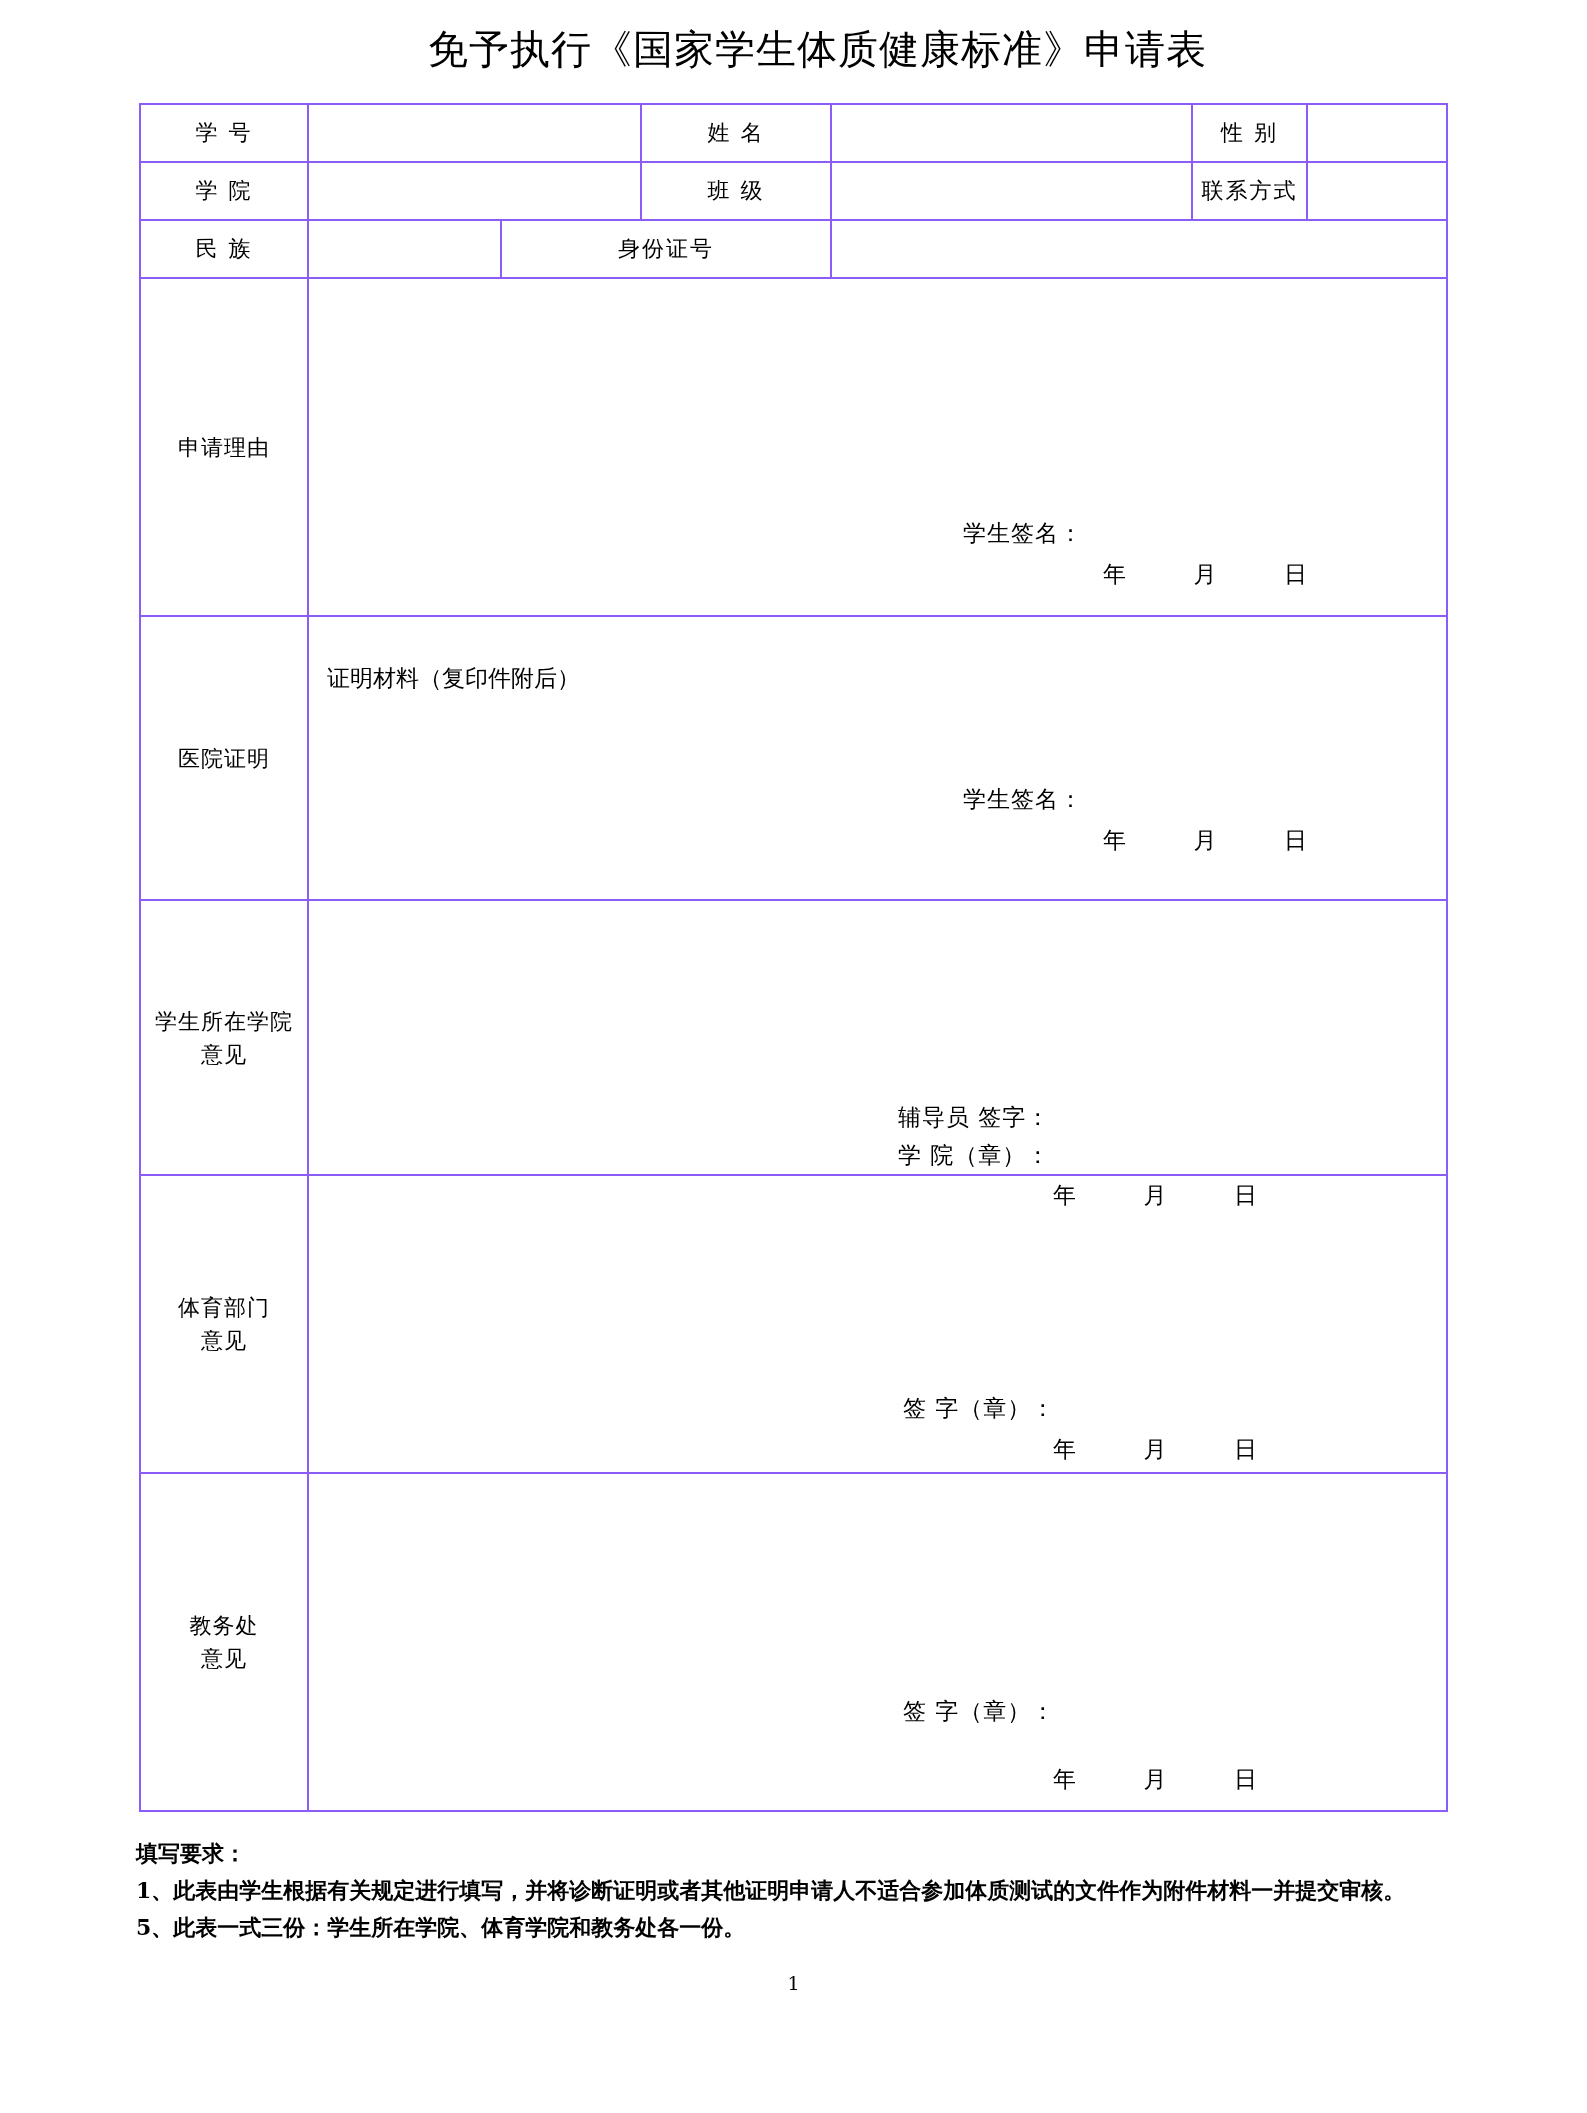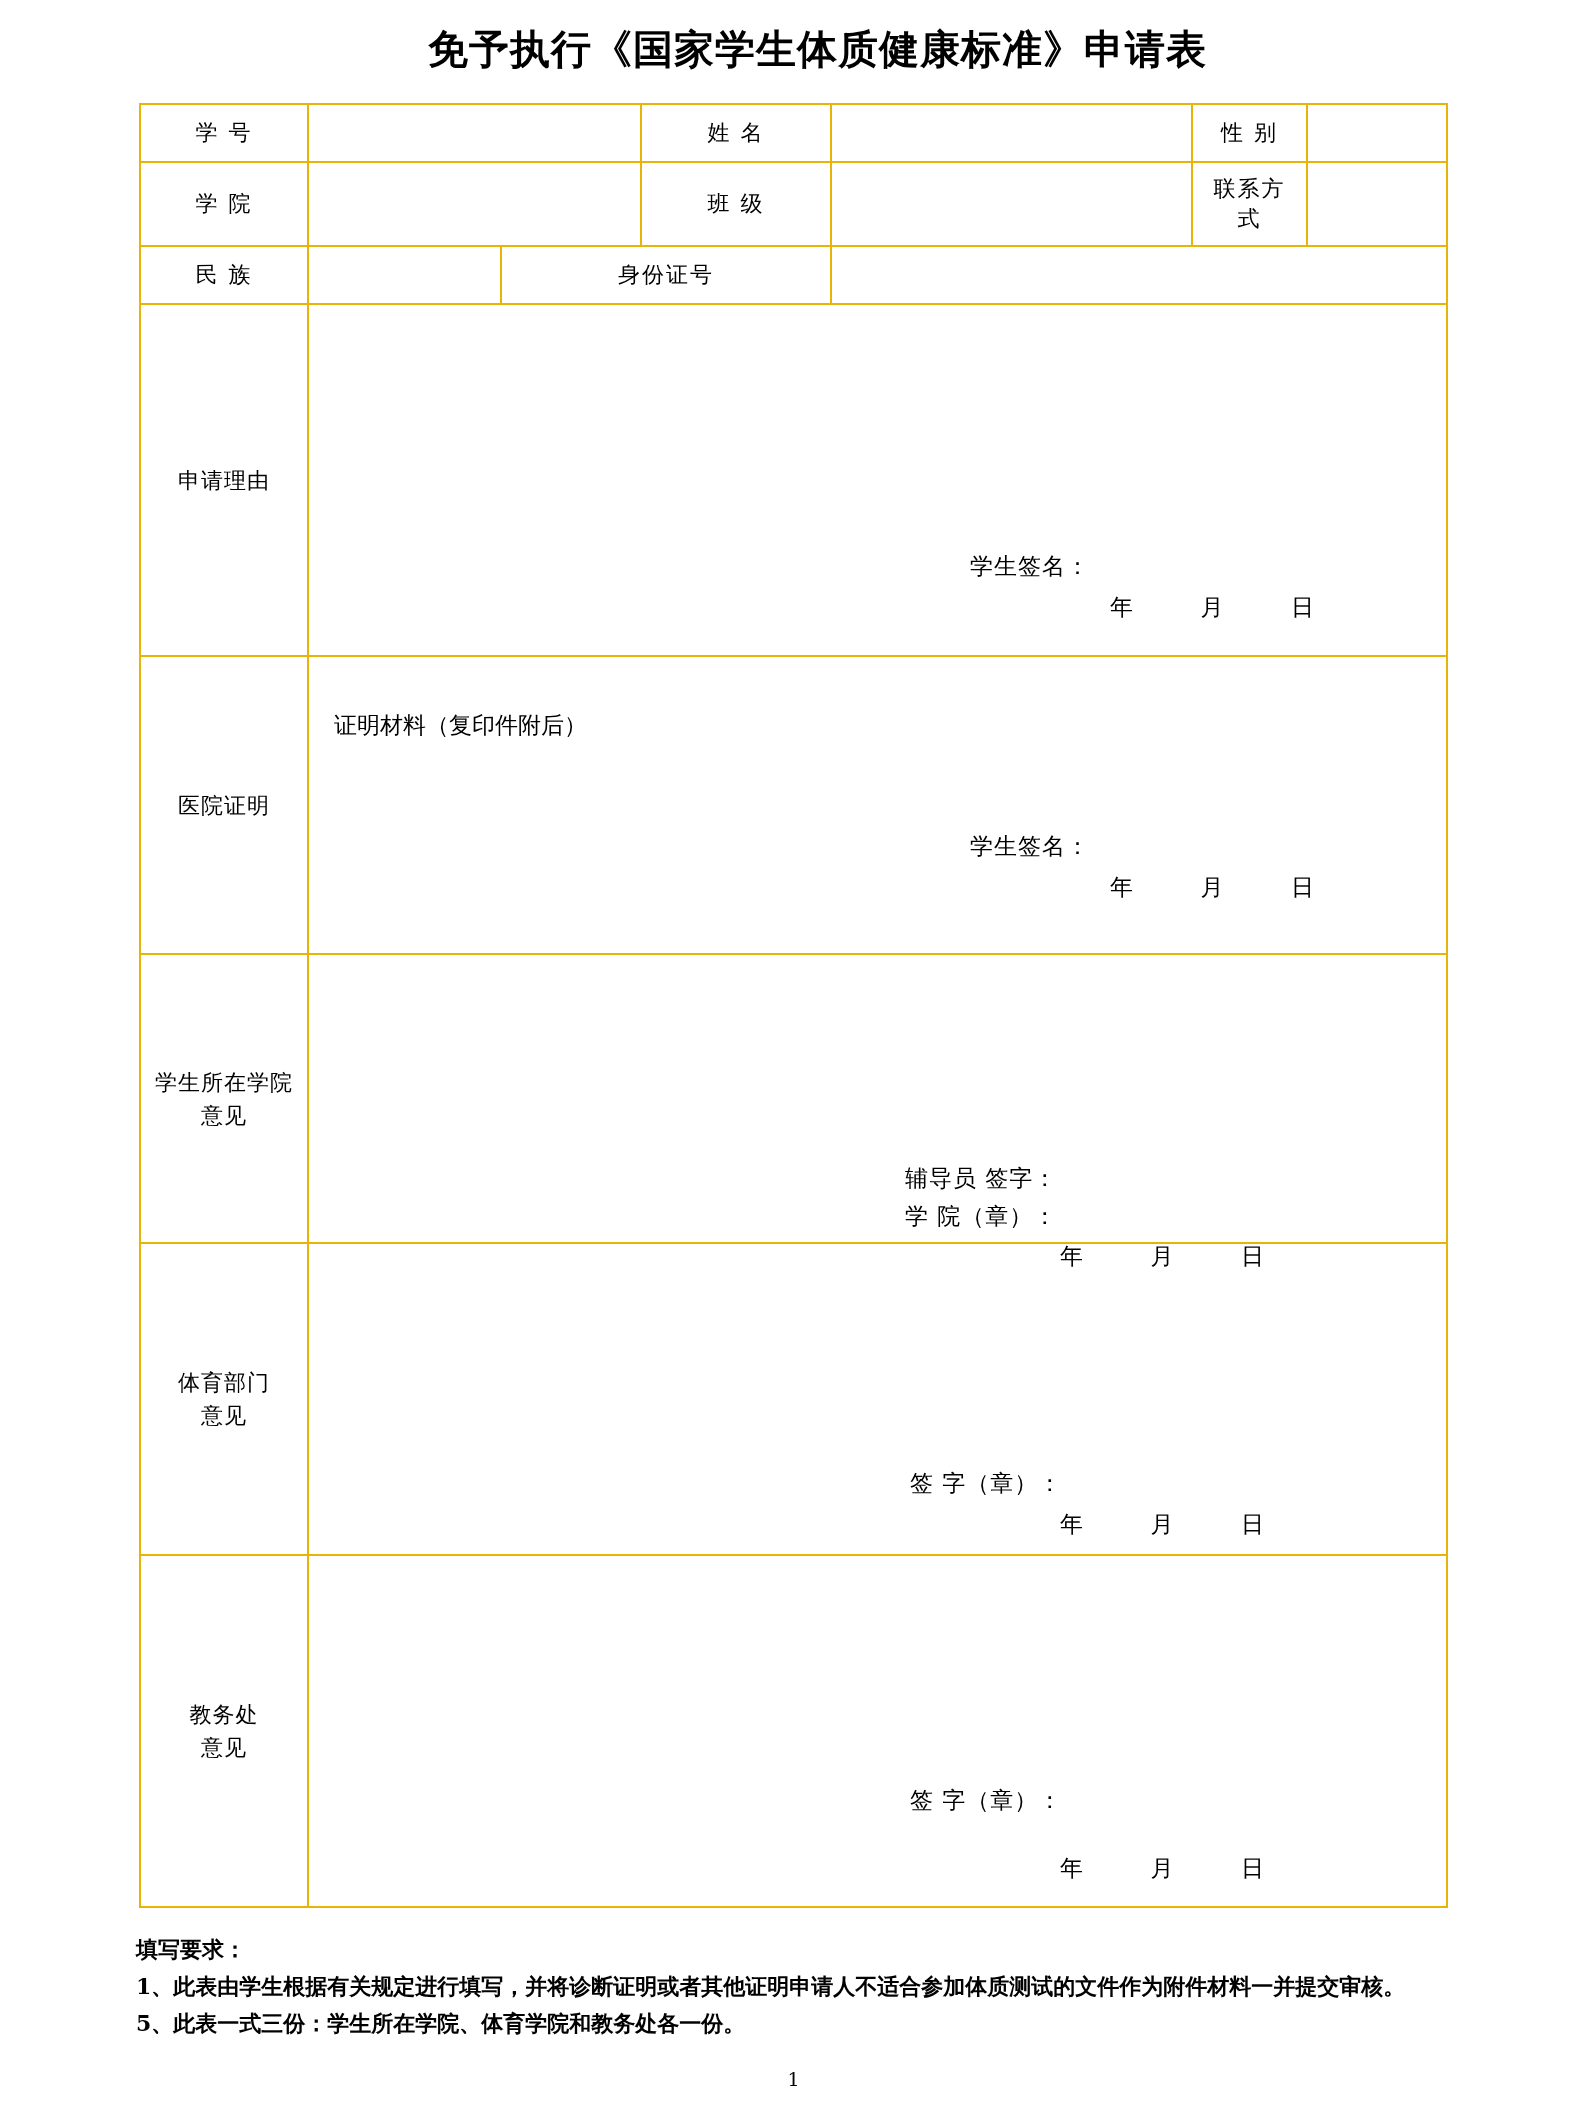--- a/index.html
+++ b/index.html
@@ -17,35 +17,35 @@
   .page {
     width: 1587px;
     height: 2113px;
     box-sizing: border-box;
     padding: 0;
     position: relative;
   }
   .title {
     text-align: center;
     font-size: 40px;
-    font-weight: bold;
+    font-weight: normal;
     letter-spacing: 1px;
     margin: 22px 0 0 0;
     font-family: "DejaVu Serif", "Liberation Serif", serif;
     padding-left: 48px;
   }
   table.form {
     border-collapse: collapse;
     margin: 26px auto 0 auto;
     width: 1307px;
     table-layout: fixed;
   }
   table.form td {
-    border: 2px solid #eab308;
-    padding: 11px;
+    border: 2px solid #8b5cf6;
+    padding: 4px;
     vertical-align: middle;
     font-size: 22px;
   }
   .lbl {
     text-align: center;
     font-size: 23px;
     letter-spacing: 2px;
     padding: 0 6px;
   }
   .row-h {

